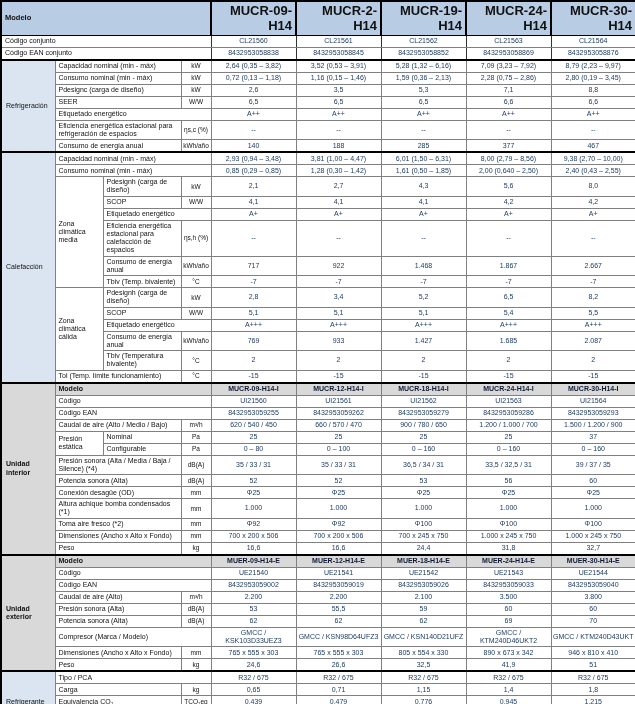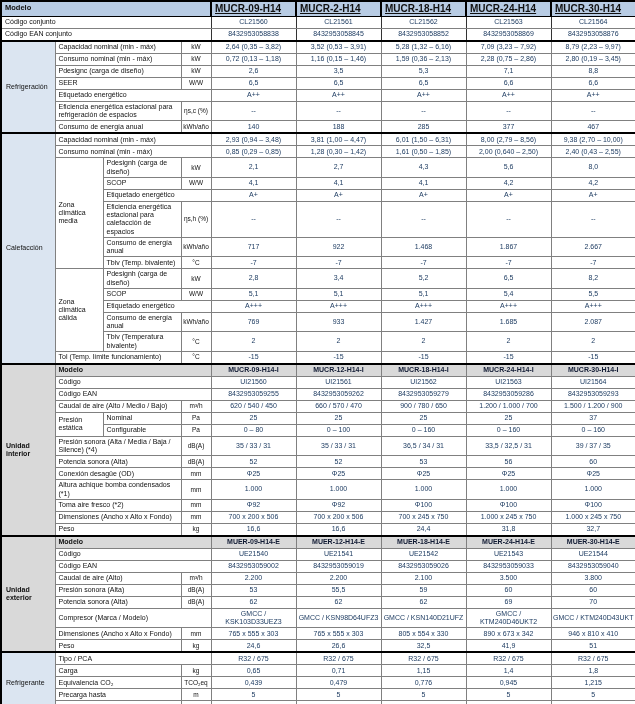--- a/index.html
+++ b/index.html
@@ -24,21 +24,21 @@
     overflow:hidden;
     word-wrap:break-word;
   }
   td.sec{background:var(--section-bg);font-weight:normal;text-align:left;padding-left:4px;}
   td.zone{background:#ffffff;text-align:left;}
   td.lbl{background:#ffffff;text-align:left;}
   td.unit{background:#ffffff;text-align:center;font-size:6.5px;padding:1px 1px;}
   td.val{background:#ffffff;text-align:center;color:var(--val-col);padding:1px 1px;}
   tr.toprow td{background:var(--header-bg);font-weight:bold;border-color:var(--heavy);border-bottom:1px solid var(--heavy);}
   td.sec-h{text-align:left;font-size:7.5px;}
-  td.model-h{text-align:left;font-size:10px;border-left:2px solid var(--heavy);border-right:2px solid var(--heavy);text-decoration:underline;}
+  td.model-h{text-align:right;font-size:13px;border-left:2px solid var(--heavy);border-right:2px solid var(--heavy);}
   tr.toprow2 td{border-left-color:#333;border-right-color:#333;}
   tr.toprow2 td.val{border-left-width:1.5px;border-right-width:1.5px;}
   tr.sec-top td{border-top:2px solid var(--heavy);}
   tr.model-row td{background:var(--modelrow-bg);font-weight:bold;}
   tr.model-row td.val{color:#101a33;}
 </style>
 </head>
 <body>
 
 <table aria-label="specifications">
@@ -51,21 +51,21 @@
       <col style="width:85px">
       <col style="width:85px">
       <col style="width:85px">
       <col style="width:85px">
   </colgroup>
   <tbody>
       <tr class="toprow">
         <td class="sec-h" colspan="4">Modelo</td>
         <td class="model-h">MUCR-09-H14</td>
         <td class="model-h">MUCR-2-H14</td>
-        <td class="model-h">MUCR-18-H14</td>
+        <td class="model-h">MUCR-19-H14</td>
         <td class="model-h">MUCR-24-H14</td>
         <td class="model-h">MUCR-30-H14</td>
       </tr>
       <tr class="toprow2">
         <td class="lbl" colspan="4">Código conjunto</td>
         <td class="val">CL21560</td>
         <td class="val">CL21561</td>
         <td class="val">CL21562</td>
         <td class="val">CL21563</td>
         <td class="val">CL21564</td>

